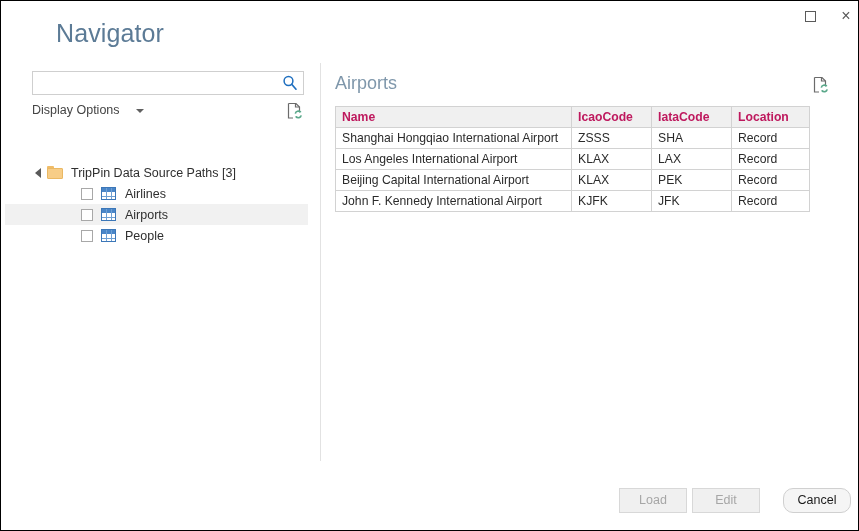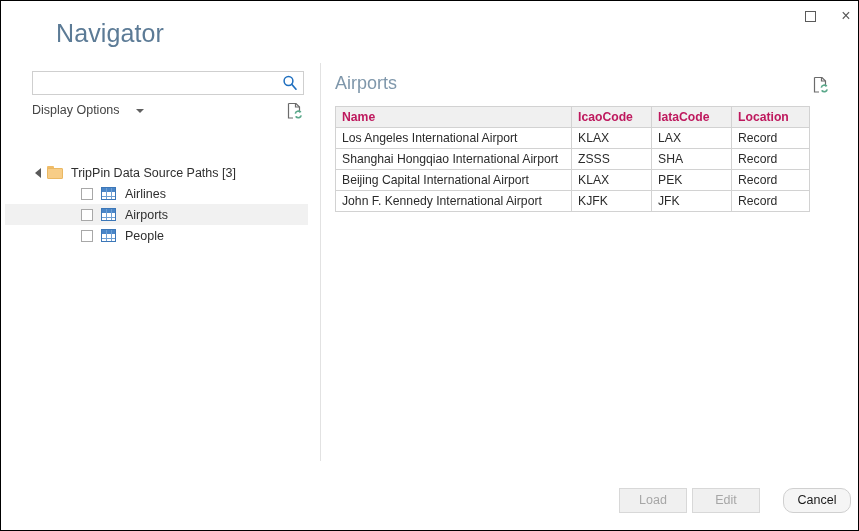--- a/index.html
+++ b/index.html
@@ -343,29 +343,29 @@
       <thead>
         <tr>
           <th class="col-name">Name</th>
           <th class="col-icao">IcaoCode</th>
           <th class="col-iata">IataCode</th>
           <th class="col-loc">Location</th>
         </tr>
       </thead>
       <tbody>
         <tr>
+          <td>Shanghai Hongqiao International Airport</td>
+          <td>ZSSS</td>
+          <td>SHA</td>
+          <td>Record</td>
+        </tr>
+        <tr>
           <td>Los Angeles International Airport</td>
           <td>KLAX</td>
           <td>LAX</td>
-          <td>Record</td>
-        </tr>
-        <tr>
-          <td>Shanghai Hongqiao International Airport</td>
-          <td>ZSSS</td>
-          <td>SHA</td>
           <td>Record</td>
         </tr>
         <tr>
           <td>Beijing Capital International Airport</td>
           <td>KLAX</td>
           <td>PEK</td>
           <td>Record</td>
         </tr>
         <tr>
           <td>John F. Kennedy International Airport</td>

